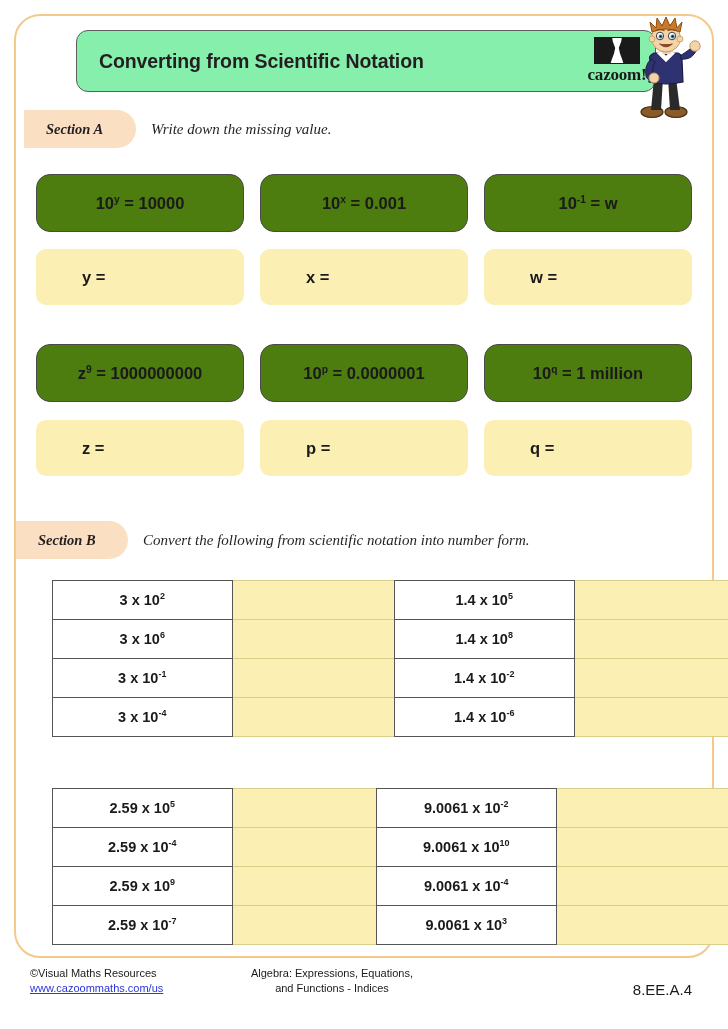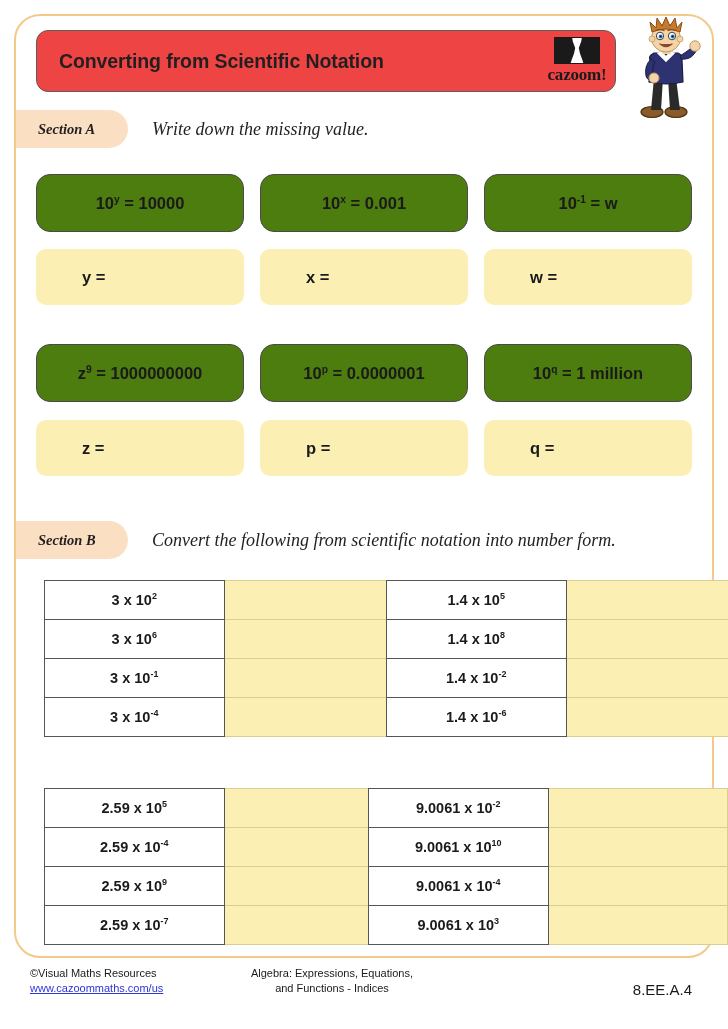--- a/index.html
+++ b/index.html
@@ -28,27 +28,28 @@
   }
 
   
   .header {
     position: absolute;
     left: 36px; top: 30px;
     width: 580px; height: 62px;
   }
   .title-box {
     width: 100%; height: 100%;
-    background: #ef4444;
+    background: #86efac;
     border: 1.6px solid #5d5d5d;
     border-radius: 12px;
     display: flex;
     align-items: center;
     padding: 0 22px;
     position: relative;
+    margin-left: 40px;
   }
   .title-text {
     font-size: 19.5px;
     font-weight: bold;
     color: #231f20;
     letter-spacing: -0.1px;
     font-family: "Liberation Sans", sans-serif;
   }
 
   
@@ -110,23 +111,23 @@
     font-family: "Liberation Serif", serif;
     font-weight: bold;
     font-style: italic;
     font-size: 14.5px;
     color: #231f20;
     white-space: nowrap;
   }
   .section-instruction {
     font-family: "Liberation Serif", serif;
     font-style: italic;
-    font-size: 18px;
+    font-size: 15px;
     color: #231f20;
-    margin-left: 24px;
+    margin-left: 15px;
     white-space: nowrap;
   }
 
   
   .qrow {
     position: absolute;
     left: 36px;
     width: 656px;
     display: flex;
     justify-content: space-between;
@@ -162,20 +163,21 @@
     color: #1a1a1a;
   }
 
   sup { font-size: 0.62em; vertical-align: super; line-height: 0; }
 
   
   .btable {
     position: absolute;
     width: 360px;
     border-collapse: collapse;
+    margin-left: 8px;
   }
   .btable td {
     height: 39px;
     padding: 0;
   }
   .bt-q {
     width: 150px;
     border: 1.3px solid #555555;
     background: #ffffff;
     text-align: center;
@@ -283,21 +285,21 @@
       <circle cx="36.6" cy="20.4" r="0.9" fill="#111111"></circle>
       <circle cx="48.6" cy="20.4" r="0.9" fill="#111111"></circle>
 
       <path d="M32 14.5 Q36 12.8 40 14.5" stroke="#8a4e14" stroke-width="1.3" fill="none" stroke-linecap="round"></path>
       <path d="M44 14.5 Q48 12.8 52 14.5" stroke="#8a4e14" stroke-width="1.3" fill="none" stroke-linecap="round"></path>
 
       <path d="M36 28 Q42 33 48 28" stroke="#8a4a2a" stroke-width="1.3" fill="#8a4a2a" stroke-linecap="round"></path>
     </svg>
   </div>
 
-  <div class="section-banner" style="top:110px;">
+  <div class="section-banner" style="top:110px;padding-left:8px;">
     <div class="section-pill">
       <span class="section-pill-label">Section A</span>
     </div>
     <span class="section-instruction">Write down the missing value.</span>
   </div>
 
   <div class="qrow" style="top:174px;">
     <div class="q-box">
       <span class="q-text"><span>10</span><sup>y</sup><span> = 10000</span></span>
     </div>

